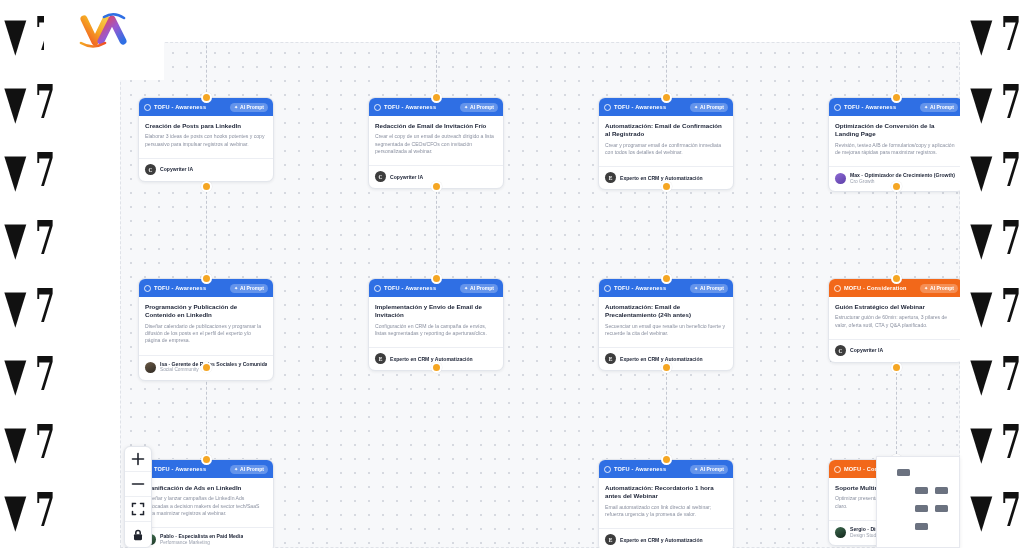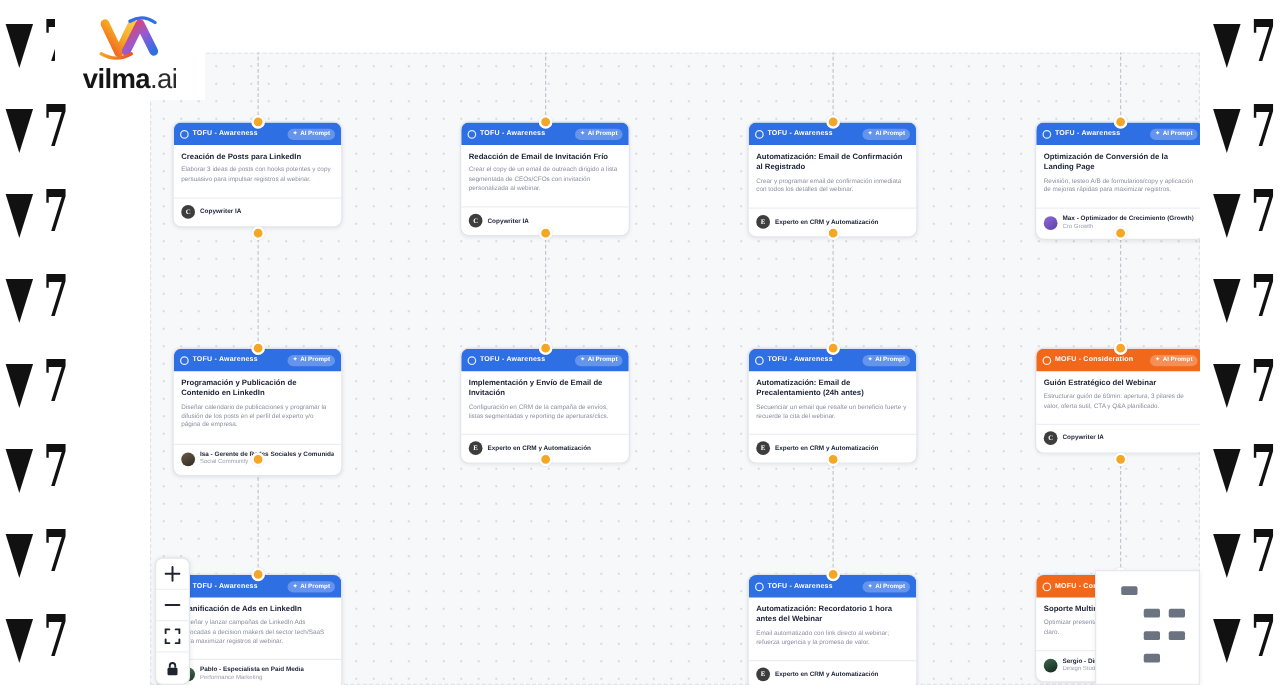--- a/index.html
+++ b/index.html
@@ -616,21 +616,20 @@
       <linearGradient id="gC" x1="0" y1="0" x2="1" y2="0">
         <stop offset="0%" stop-color="#f5a623"></stop>
           <stop offset="100%" stop-color="#f04e23"></stop>
       </linearGradient>
     </defs>
     <path d="M16 9 L27 32 L38 9" fill="none" stroke="url(#gA)" stroke-width="7" stroke-linecap="round" stroke-linejoin="round"></path>
     <path d="M33 31 L44 9 L55 31" fill="none" stroke="url(#gB)" stroke-width="7" stroke-linecap="round" stroke-linejoin="round"></path>
     <path d="M13 33 q12 7 24 0" fill="none" stroke="url(#gC)" stroke-width="2.6" stroke-linecap="round"></path>
     <path d="M36 7 q10 -6 20 1" fill="none" stroke="#2f6fe4" stroke-width="2.6" stroke-linecap="round"></path>
   </svg>
-  <div class="logo-text"><span>vilma</span><span class="suffix">.ai</span></div>
 </div>
 
 <div class="toolbar">
   <div class="tool-btn">
     <svg width="14" height="14" viewBox="0 0 14 14">
       <path d="M7 1.5 V12.5 M1.5 7 H12.5" stroke="#20242e" stroke-width="1.6" stroke-linecap="round"></path>
     </svg>
   </div>
   <div class="tool-btn">
     <svg width="14" height="14" viewBox="0 0 14 14">

